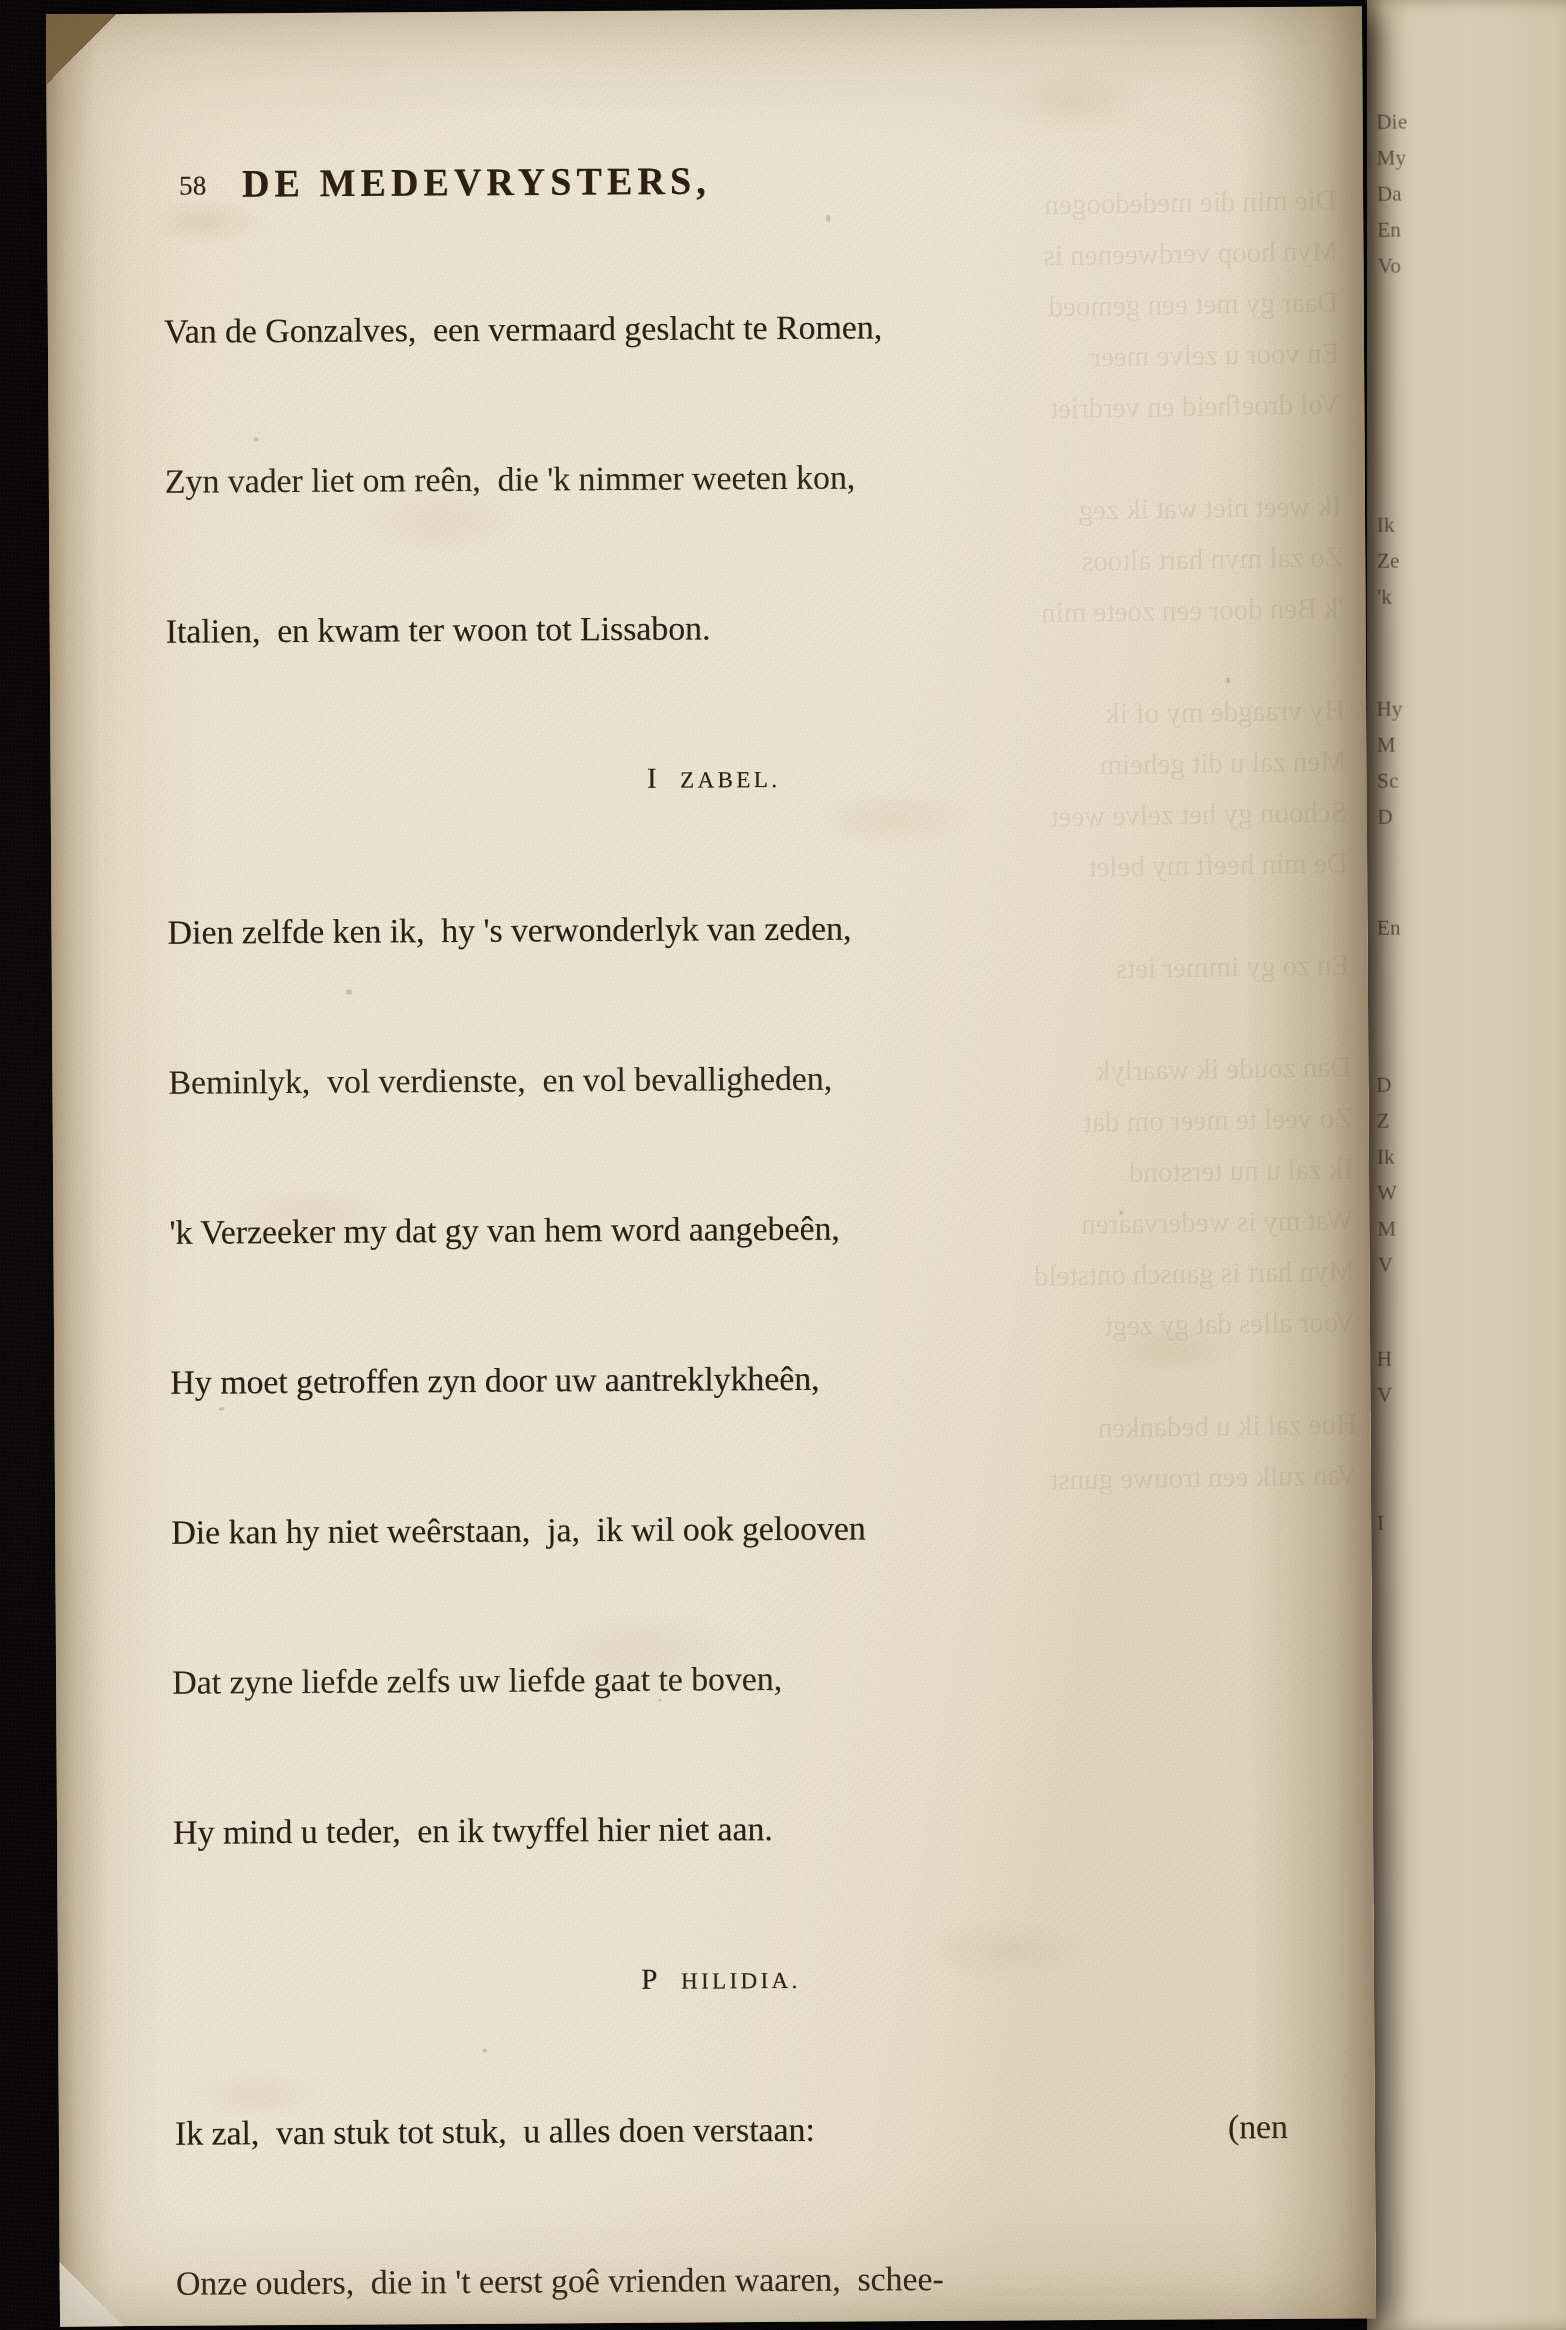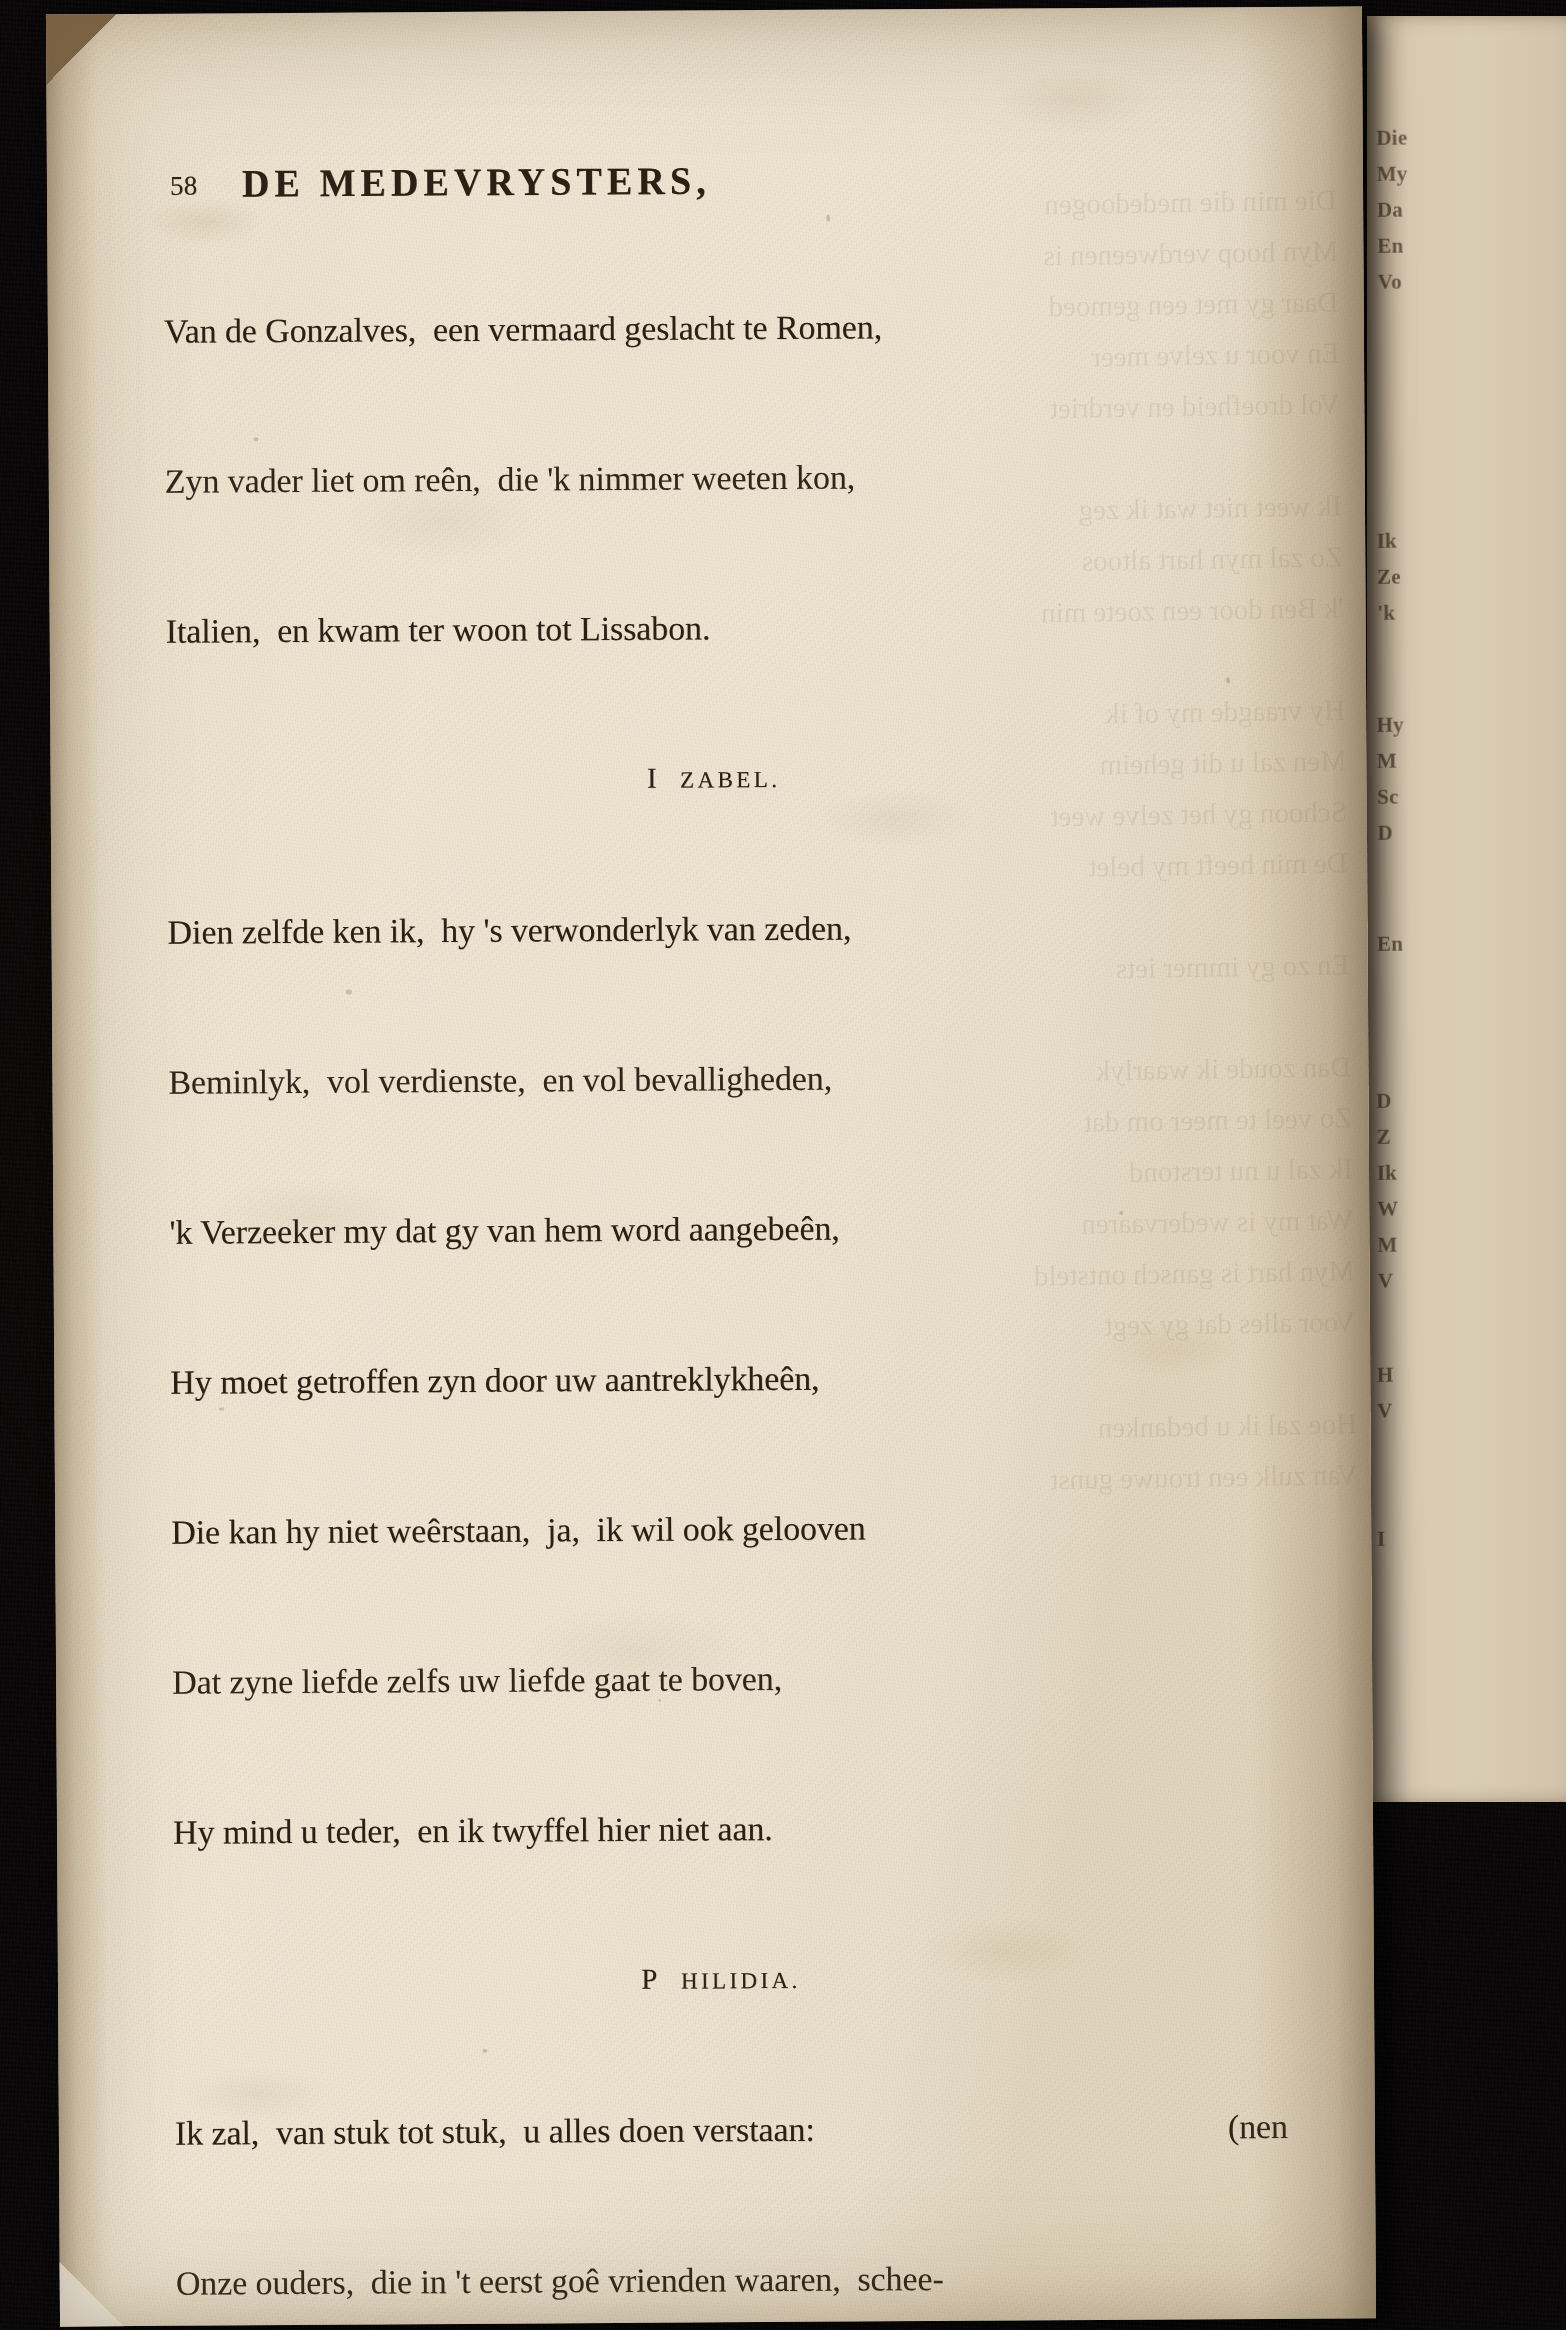--- a/index.html
+++ b/index.html
@@ -29,28 +29,27 @@
     background-image:
       repeating-linear-gradient(92deg, rgba(255,255,255,0.012) 0 1.4px, rgba(0,0,0,0.02) 1.4px 3.4px),
       repeating-linear-gradient(3deg, rgba(255,255,255,0.01) 0 2.1px, rgba(0,0,0,0.02) 2.1px 4.8px);
     opacity: .9;
   }
 
   
   #right-page {
     position: absolute;
     left: 1367px;
-    top: 16px;
+    top: 0px;
     width: 199px;
-    height: 1786px;
+    height: 2330px;
     background:
       linear-gradient(90deg, #b9a88f 0px, #cdbda3 15px, #d8cab2 41px, #dacdb6 103px, #d2c3ab 199px);
     box-shadow: inset 9.6px 0 19px -4.1px rgba(60,40,20,.55);
     overflow: hidden;
-    font-weight: bold;
   }
   #right-page .rp-text {
     position: absolute;
     left: 9.6px;
     top: 103px;
     width: 185px;
     color: rgba(70,52,34,0.72);
     font-size: 21px;
     line-height: 36px;
     letter-spacing: 0.2px;
@@ -144,21 +143,21 @@
   }
   #type > * { pointer-events: auto; }
 
   .running-head {
     position: relative;
     height: 51px;
     white-space: nowrap;
   }
   .folio {
     position: absolute;
-    left: 7px; top: 15px;
+    left: 16px; top: 15px;
     font-size: 27px;
     letter-spacing: 0.3px;
     color: #302415;
   }
   .head-title {
     position: absolute;
     left: 79px; top: 5.5px;
     font-size: 38px;
     letter-spacing: 5.1px;
     font-weight: 600;

